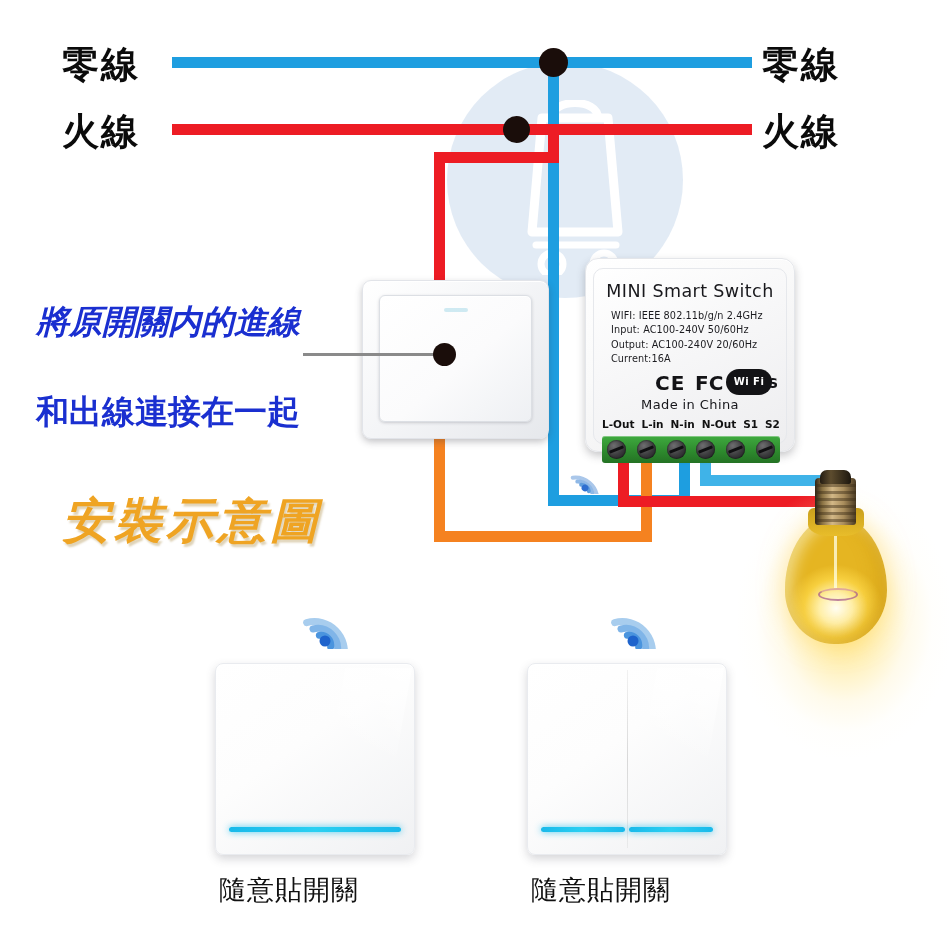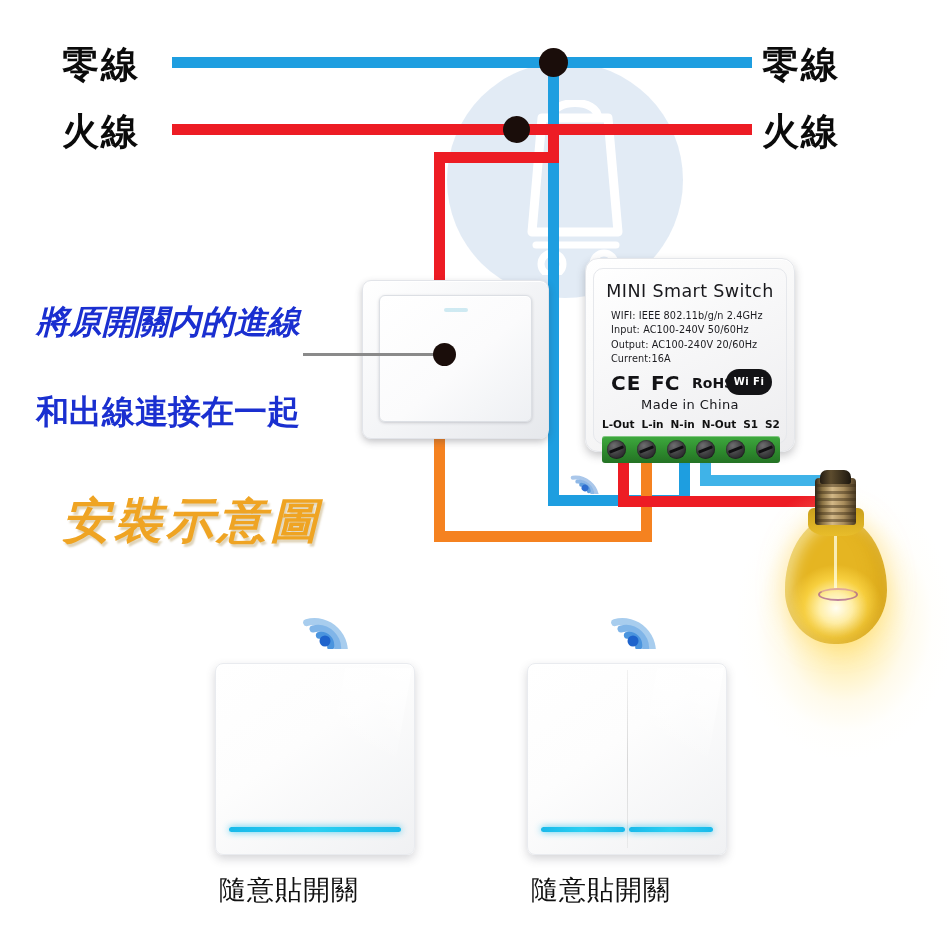--- a/index.html
+++ b/index.html
@@ -135,21 +135,21 @@
   .mod-specs{
     position:absolute;left:17px;top:40px;
     font-size:9.7px;line-height:1.47;color:#1b1b1f;
     font-family:"DejaVu Sans","Liberation Sans",sans-serif;
     letter-spacing:.1px;
   }
   .mod-certs{
     position:absolute;left:15px;top:101px;right:10px;height:26px;
   }
   .cert-ce,.cert-fc,.cert-rohs{
-    position:absolute;color:#131316;font-weight:bold;
+    position:absolute;color:#131316;font-weight:bold;margin-left:44px;
   }
   .cert-ce{left:2px;top:1px;font-size:20px;letter-spacing:1px;
     font-family:"DejaVu Sans","Liberation Sans",sans-serif;}
   .cert-fc{left:42px;top:1px;font-size:20px;letter-spacing:0px;
     font-family:"DejaVu Sans","Liberation Sans",sans-serif;}
   .cert-rohs{left:83px;top:5px;font-size:14px;font-weight:600;
     font-family:"DejaVu Sans","Liberation Sans",sans-serif;}
   .cert-wifi{
     position:absolute;right:4px;top:-1px;
     width:46px;height:26px;border-radius:13px;

